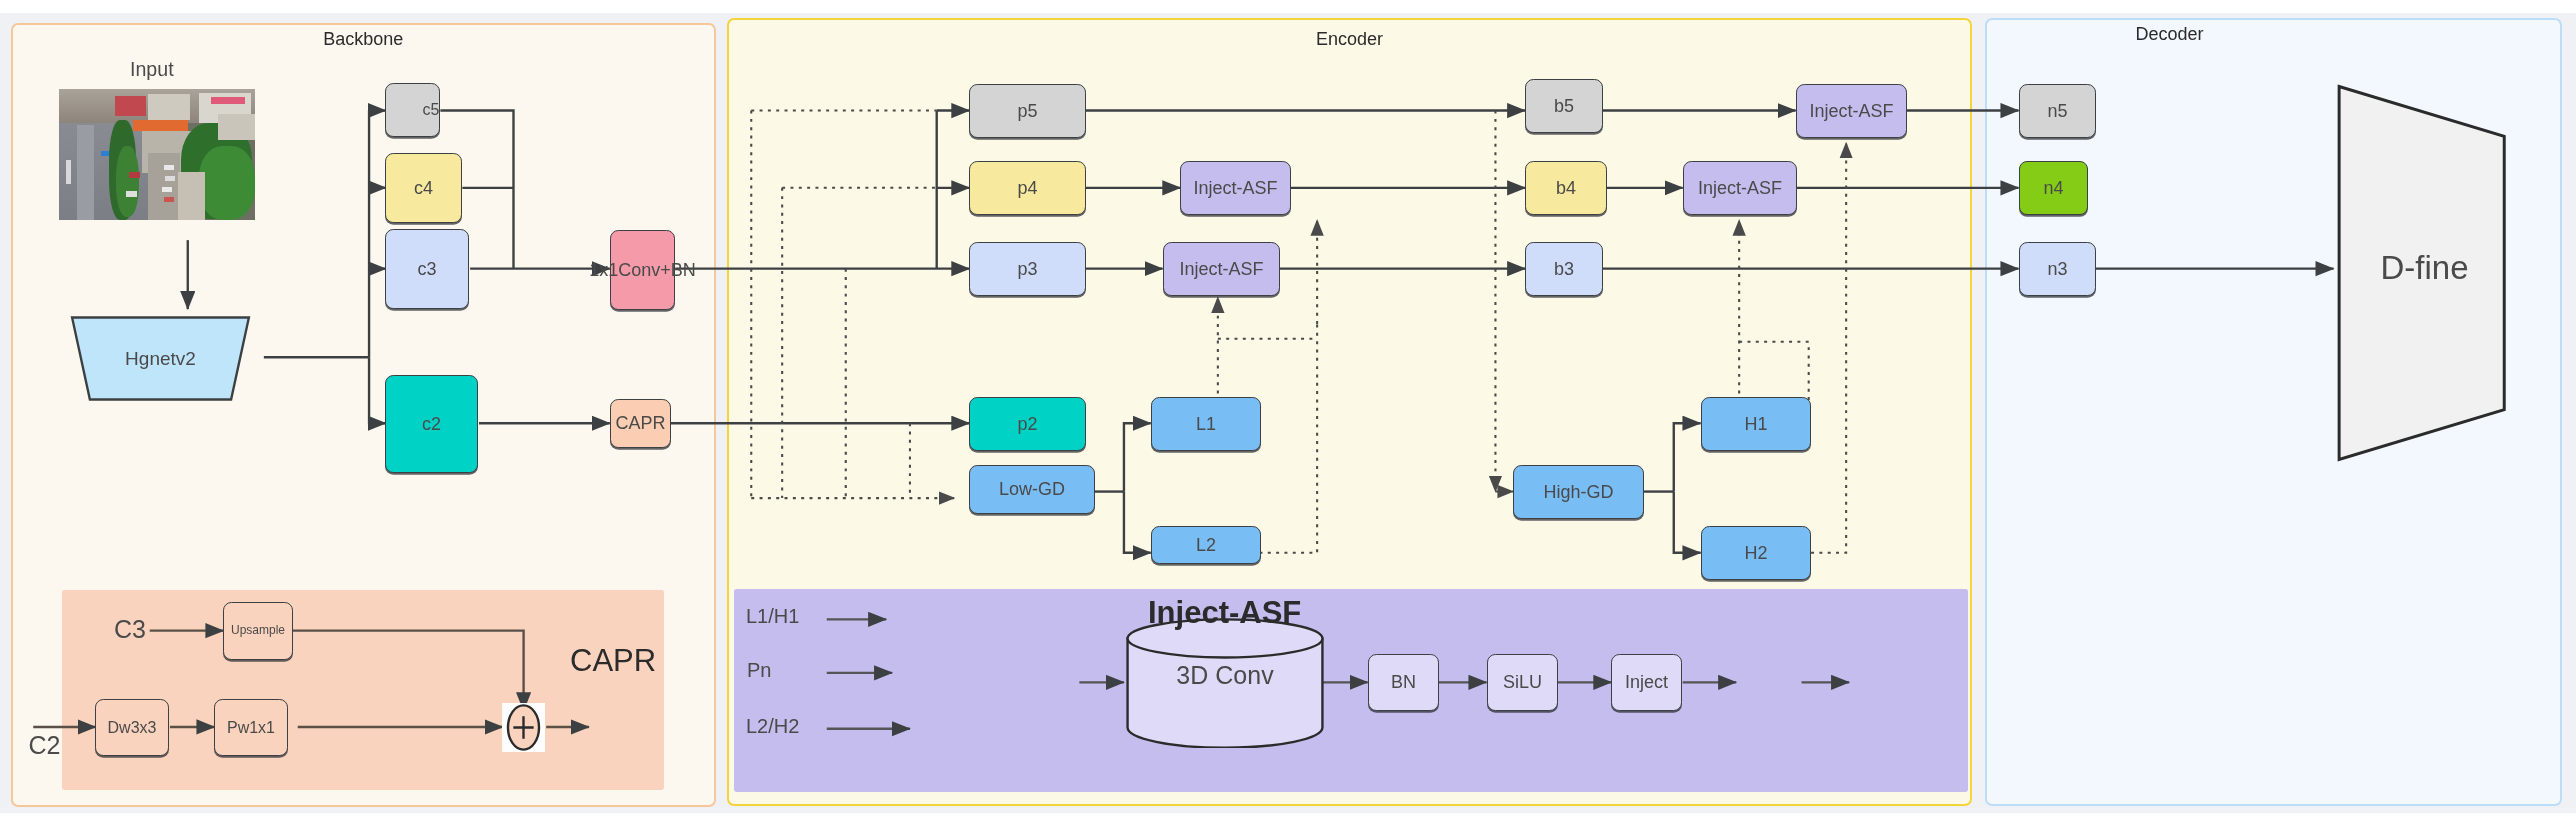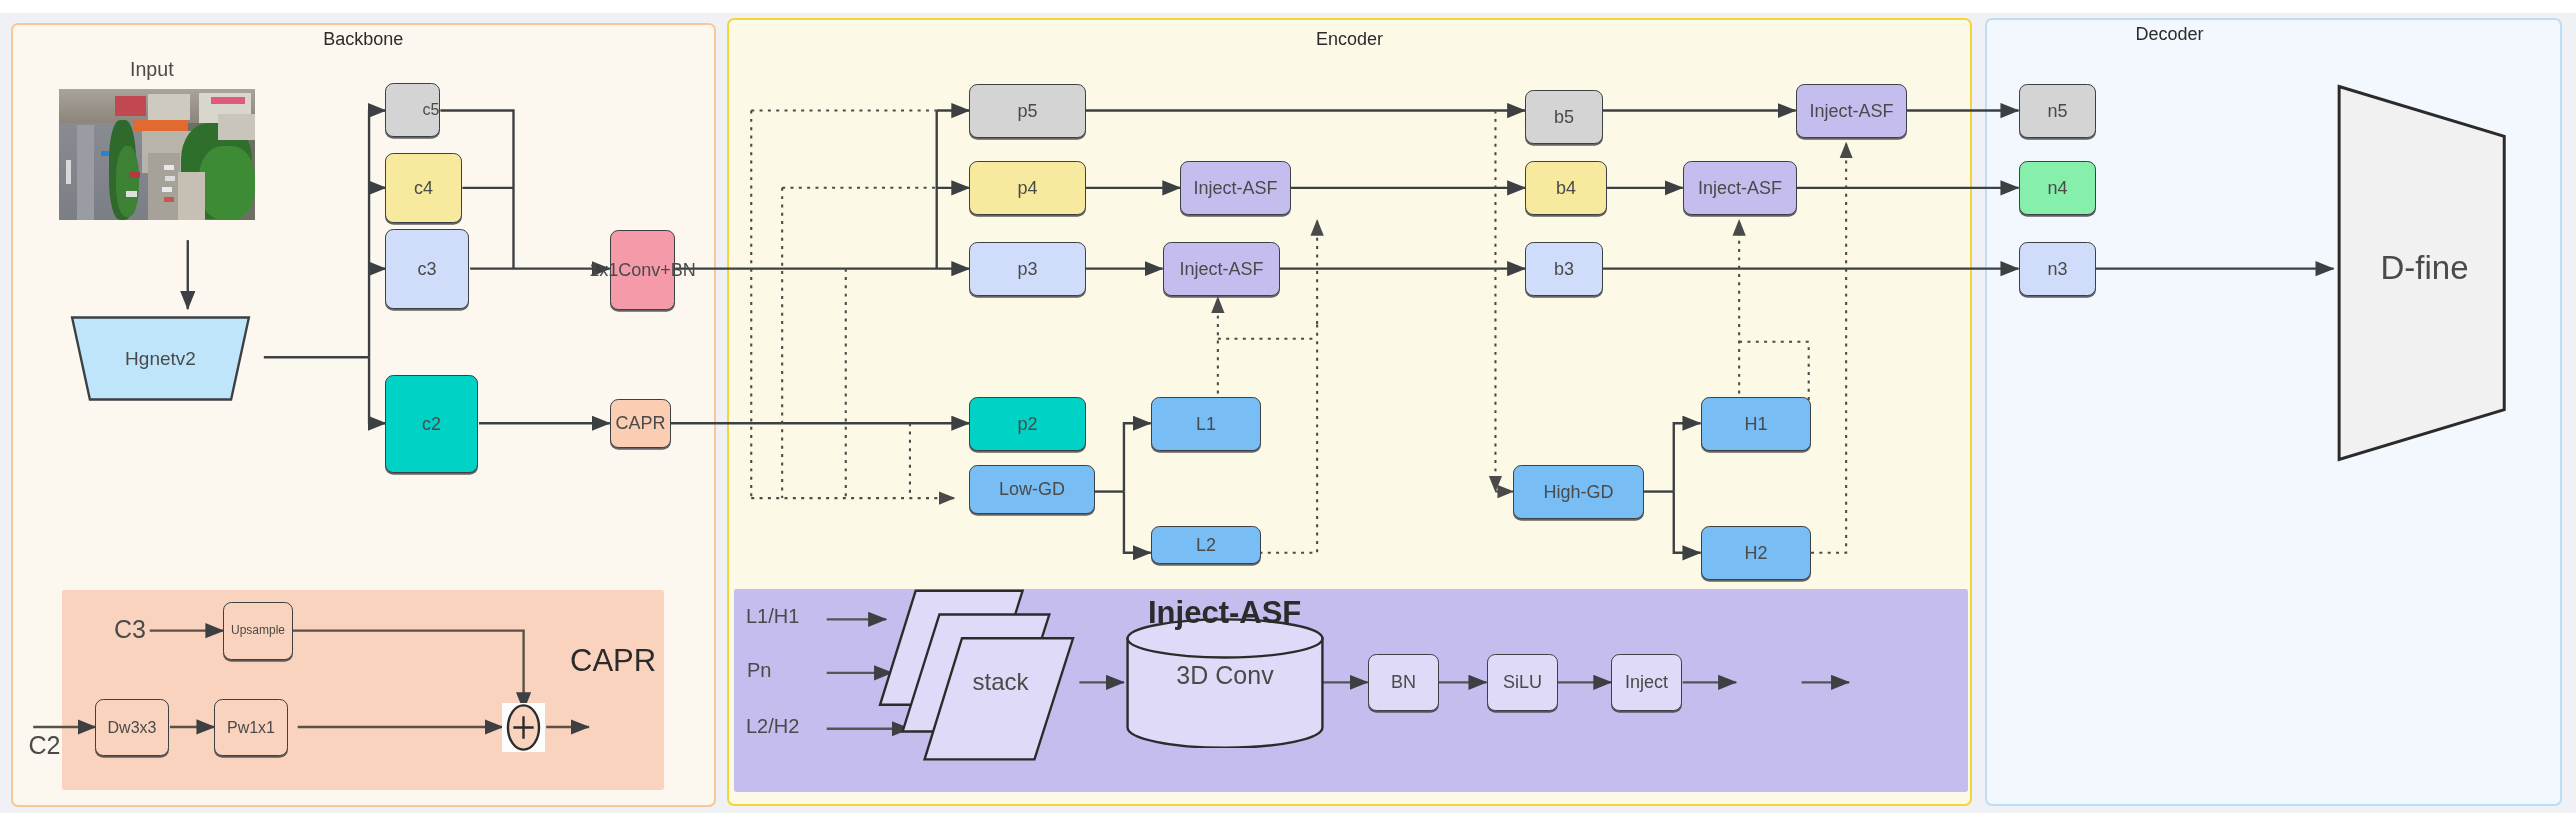--- a/index.html
+++ b/index.html
@@ -221,47 +221,39 @@
   <div class="node" style="left:969px;top:242px;width:117px;height:54px;background:#cfdcfa;">p3</div>
   <div class="node" style="left:969px;top:397px;width:117px;height:54px;background:#00d2c6;">p2</div>
   <div class="node" style="left:969px;top:465px;width:126px;height:49px;background:#79bdf5;">Low-GD</div>
 
   <div class="node" style="left:1151px;top:397px;width:110px;height:54px;background:#79bdf5;">L1</div>
   <div class="node" style="left:1151px;top:526px;width:110px;height:38px;background:#79bdf5;">L2</div>
 
   <div class="node" style="left:1163px;top:242px;width:117px;height:54px;background:#c5bdee;">Inject-ASF</div>
   <div class="node" style="left:1180px;top:161px;width:111px;height:54px;background:#c5bdee;">Inject-ASF</div>
 
-  <div class="node" style="left:1525px;top:90px;width:78px;height:54px;background:#d4d4d4;">b5</div>
+  <div class="node" style="left:1525px;top:79px;width:78px;height:54px;background:#d4d4d4;">b5</div>
   <div class="node" style="left:1525px;top:161px;width:82px;height:54px;background:#f7ea9e;">b4</div>
   <div class="node" style="left:1525px;top:242px;width:78px;height:54px;background:#cfdcfa;">b3</div>
 
   <div class="node" style="left:1513px;top:465px;width:131px;height:54px;background:#79bdf5;">High-GD</div>
   <div class="node" style="left:1701px;top:397px;width:110px;height:54px;background:#79bdf5;">H1</div>
   <div class="node" style="left:1701px;top:526px;width:110px;height:54px;background:#79bdf5;">H2</div>
 
   <div class="node" style="left:1683px;top:161px;width:114px;height:54px;background:#c5bdee;">Inject-ASF</div>
   <div class="node" style="left:1796px;top:84px;width:111px;height:54px;background:#c5bdee;">Inject-ASF</div>
 
   <div class="node" style="left:2019px;top:84px;width:77px;height:54px;background:#d4d4d4;">n5</div>
-  <div class="node" style="left:2019px;top:161px;width:77px;height:54px;background:#86efac;">n4</div>
+  <div class="node" style="left:2019px;top:161px;width:69px;height:54px;background:#84cc16;border-radius:8px;">n4</div>
   <div class="node" style="left:2019px;top:242px;width:77px;height:54px;background:#cfdcfa;">n3</div>
 
   <div class="plain" style="left:746px;top:605px;font-size:20px;">L1/H1</div>
   <div class="plain" style="left:747px;top:659px;font-size:20px;">Pn</div>
   <div class="plain" style="left:746px;top:715px;font-size:20px;">L2/H2</div>
 
-  <div style="position:absolute;left:856px;top:586px;width:250px;height:196px;">
-    <svg width="250" height="196" viewBox="0 0 420 330">
-      <polygon points="100,8 280,8 220,200 40,200" fill="#dedaf7" stroke="#2b2b2b" stroke-width="4"></polygon>
-      <polygon points="140,48 325,48 262,245 78,245" fill="#dedaf7" stroke="#2b2b2b" stroke-width="4"></polygon>
-      <polygon points="178,88 365,88 300,292 115,292" fill="#dedaf7" stroke="#2b2b2b" stroke-width="4"></polygon>
-    </svg>
-    <div style="position:absolute;left:88px;top:82px;width:113px;text-align:center;color:#4a4a4a;font-size:24px;">stack</div>
-  </div>
 
   <div style="position:absolute;left:1124px;top:618px;width:202px;height:130px;">
     <svg width="202" height="130" viewBox="0 0 340 218">
       <path d="M6,34 L6,184 A164,34 0 0 0 334,184 L334,34 z" fill="#dedaf7" stroke="#2b2b2b" stroke-width="4"></path>
       <ellipse cx="170" cy="34" rx="164" ry="32" fill="#dedaf7" stroke="#2b2b2b" stroke-width="4"></ellipse>
     </svg>
     <div style="position:absolute;left:0;top:43px;width:202px;text-align:center;color:#4a4a4a;font-size:25px;">3D Conv</div>
   </div>
 
   <div class="node" style="left:1368px;top:654px;width:71px;height:57px;background:#dedaf7;font-size:18px;">BN</div>

